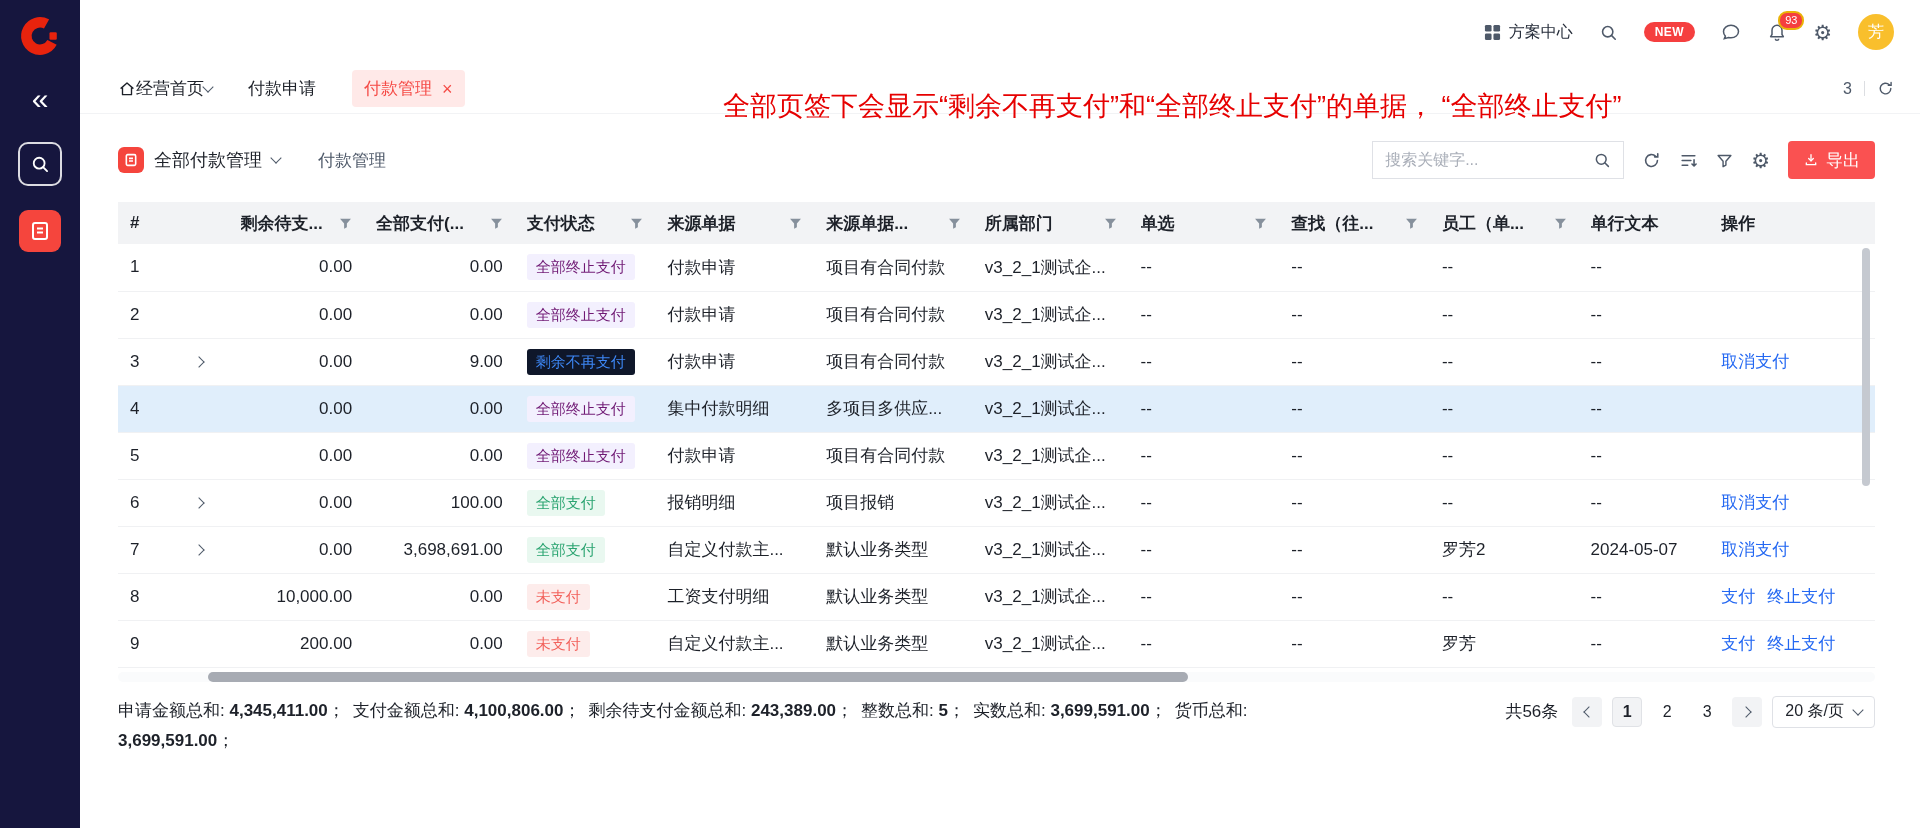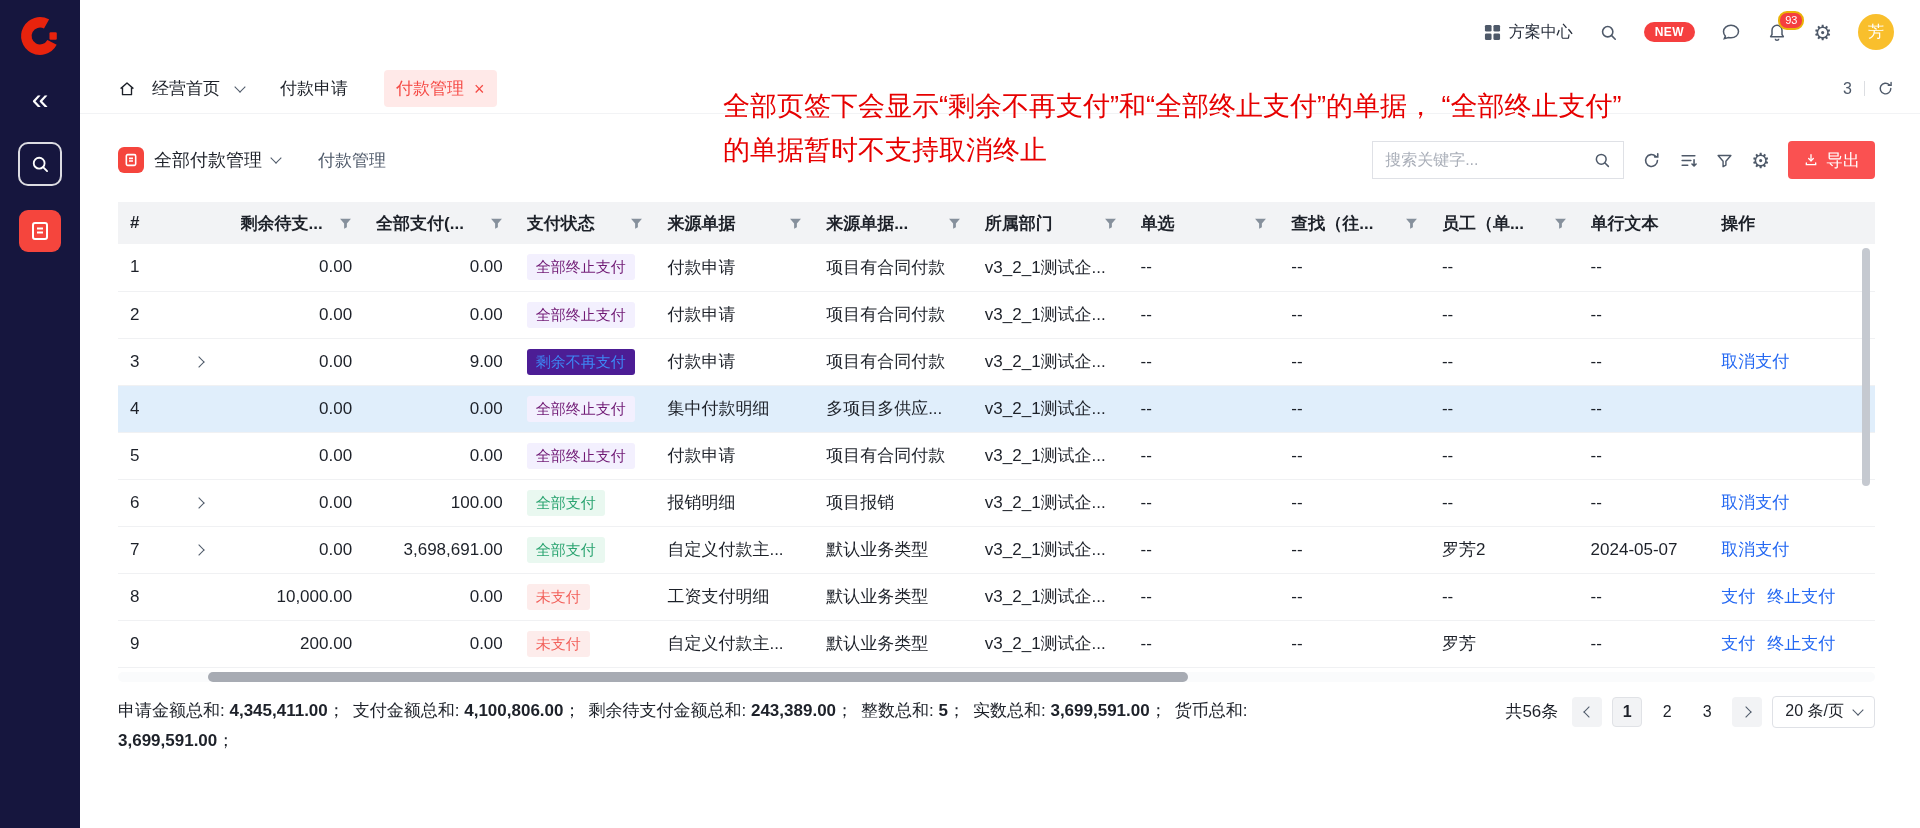--- a/index.html
+++ b/index.html
@@ -30,21 +30,21 @@
   .new-badge { background:#f53f3f; color:#fff; font-size:12px; font-weight:700;
     padding:3px 11px; border-radius:10px; letter-spacing:.5px; }
   .bell-badge { position:absolute; top:-11px; left:11px; background:#f53f3f; color:#fff;
     border-radius:9px; font-size:11px; line-height:13px; padding:1px 5px; border:2px solid #eab308; }
   .gear-txt { font-size:21px; line-height:21px; }
   .avatar { width:36px; height:36px; border-radius:50%; background:#f9bf2c; color:#fff;
     display:flex; align-items:center; justify-content:center; font-size:16px; }
 
   .tabsbar { height:50px; display:flex; align-items:center; gap:36px;
     padding:0 26px 0 38px; border-bottom:1px solid #f2f3f5; }
-  .crumb-home { display:flex; align-items:center; gap:16px; font-size:17px; color:#1d2129; }
+  .crumb-home { display:flex; align-items:center; gap:0; font-size:17px; color:#1d2129; }
   .tab-plain { font-size:17px; color:#1d2129; }
   .tab-active { background:#ffe9e8; color:#f54a45; font-size:17px; padding:7px 12px;
     border-radius:4px; display:flex; align-items:center; gap:10px; }
   .tab-active .x { font-size:18px; line-height:14px; }
   .tabsbar-right { margin-left:auto; display:flex; align-items:center; gap:12px; color:#4e5969; font-size:16px; }
   .vdiv { width:1px; height:15px; background:#dcdee2; display:inline-block; }
 
   .annotation { position:absolute; left:643px; top:84px; z-index:20; color:#e60000;
     font-size:27px; line-height:44px; pointer-events:none; white-space:nowrap; }
 
@@ -81,21 +81,21 @@
   .th-wrap { display:flex; align-items:center; justify-content:space-between; gap:6px; overflow:hidden; }
   .funnel { color:#86909c; display:flex; align-items:center; flex-shrink:0; }
   tbody td { height:47px; border-bottom:1px solid #f0f1f3; font-size:17px; padding:0 12px;
     background:#fff; white-space:nowrap; overflow:hidden; }
   .al-right { text-align:right; }
   .num-wrap { display:flex; align-items:center; justify-content:space-between; }
   .cr { display:inline-block; width:8px; height:8px; border-right:1.6px solid #4e5969;
     border-top:1.6px solid #4e5969; transform:rotate(45deg); margin-right:14px; }
   .badge { display:inline-block; font-size:15px; padding:4px 9px; border-radius:3px; line-height:18px; }
   .st-terminated { color:#701a75; background:#f3f0fe; }
-  .st-remain     { color:#3d87f5; background:#4c1d95; }
+  .st-remain     { color:#3d87f5; background:#0f172a; }
   .st-paid       { color:#2ba471; background:#e9f8f0; }
   .st-unpaid     { color:#f2635d; background:#fdeceb; }
   .col-action { box-shadow:-10px 0 12px -6px rgba(0,0,0,.12); }
   .actions-wrap { display:flex; gap:12px; }
   .link { color:#2468f2; }
   .row-selected td { background:#e0eefb; }
 
   .v-scroll-thumb { position:absolute; right:5px; top:46px; width:8px; height:238px;
     background:#c5c9d0; border-radius:4px; z-index:5; }
   .h-scroll { height:10px; margin-top:4px; position:relative; background:#fafbfc; border-radius:5px; }
@@ -219,21 +219,20 @@
                 <path d="M19.5 12a7.5 7.5 0 1 1-2.2-5.3"></path>
                 <path d="M19.9 3.4v4h-4"></path>
               </svg>
           </span>
         </span>
       </div>
     </div>
 
     <div class="annotation" data-interactable="false">
       <div data-interactable="false">全部页签下会显示“剩余不再支付”和“全部终止支付”的单据， “全部终止支付”</div>
-      <div data-interactable="false">的单据暂时不支持取消终止</div>
     </div>
 
     <div class="content" data-interactable="false">
 
       <div class="toolbar" data-interactable="false">
         <div class="view-title" data-interactable="true">
           <span class="red-ico" data-interactable="false">
             <svg width="16" height="16" viewBox="0 0 24 24" fill="none" stroke="#fff" stroke-width="2.4">
                 <rect x="5" y="4" width="14" height="16" rx="2"></rect>
                 <path d="M9 9.5h6M9 13.5h6"></path>

